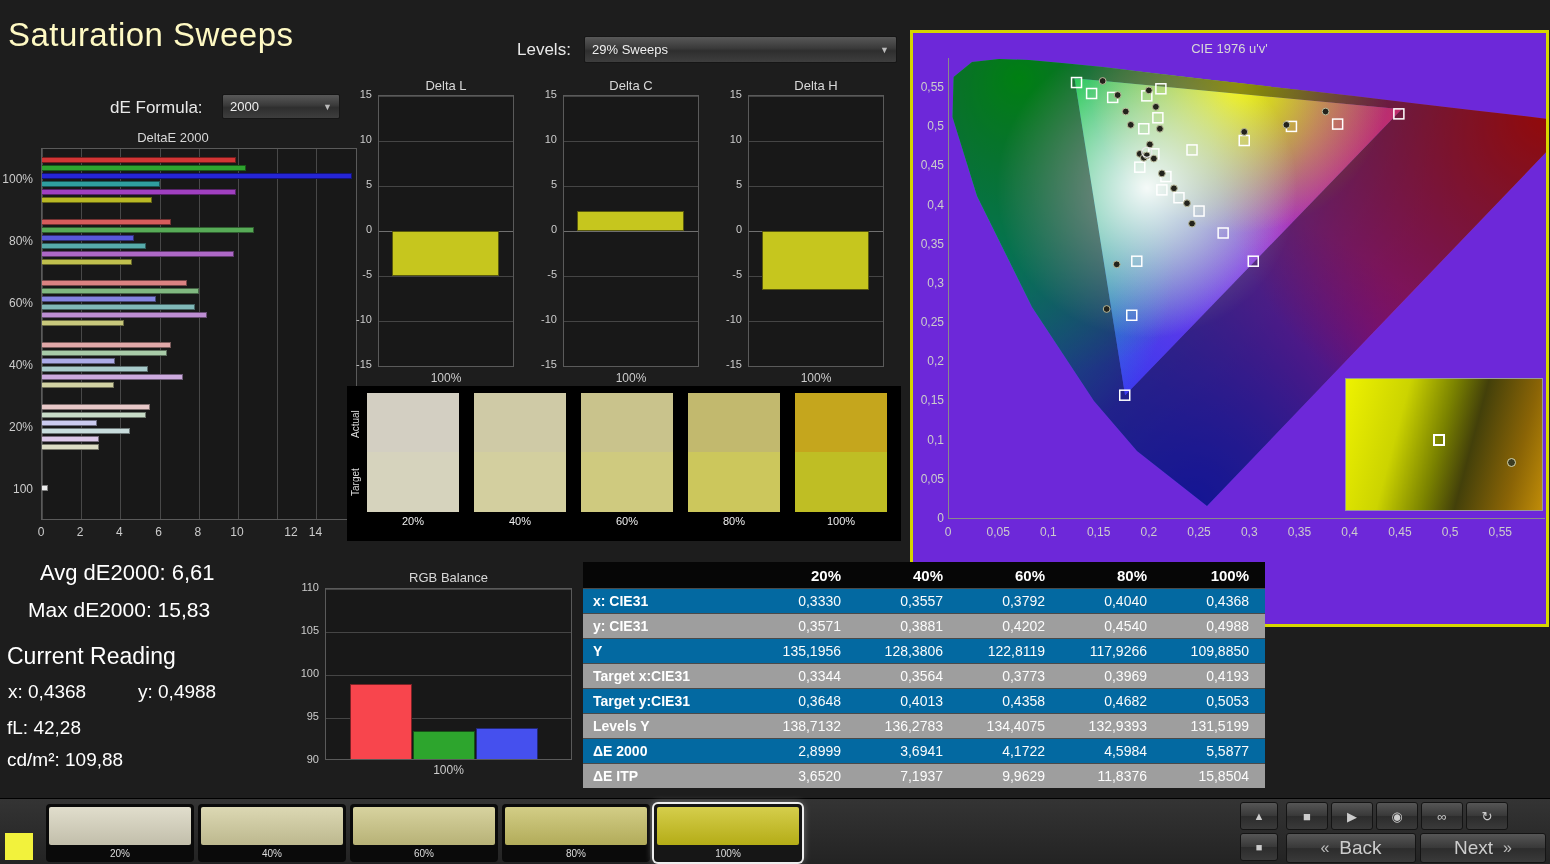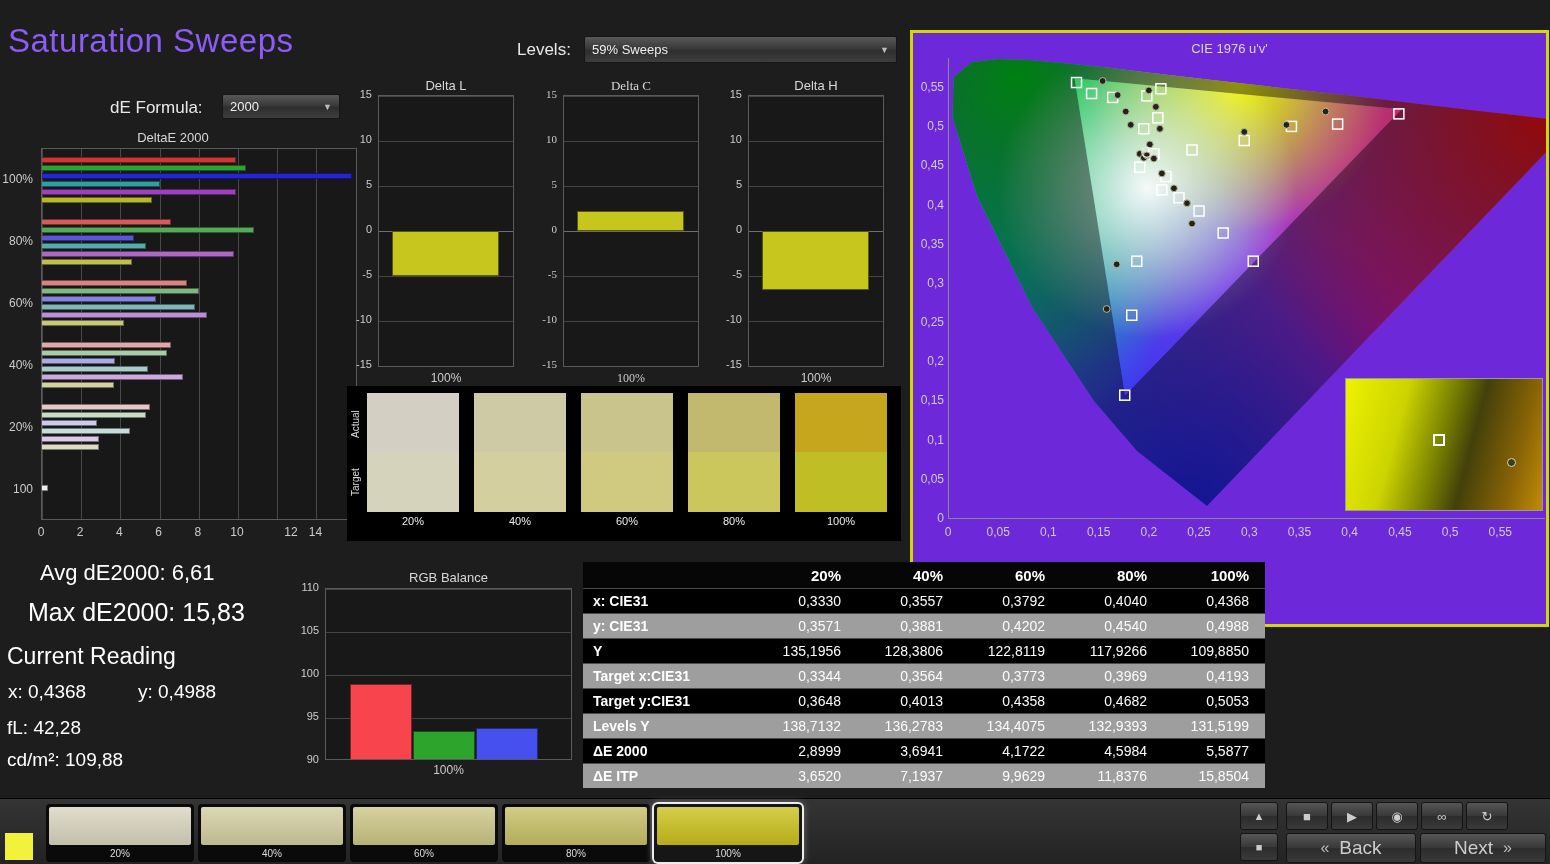--- a/index.html
+++ b/index.html
@@ -1,20 +1,20 @@
 <!DOCTYPE html>
 <html><head>
 <meta charset="utf-8">
 <style>
   *{margin:0;padding:0;box-sizing:border-box;}
   html,body{width:1550px;height:864px;}
   body{position:relative;background:#1d1d1d;font-family:"Liberation Sans","DejaVu Sans",sans-serif;color:#ddd;overflow:hidden;}
   .abs{position:absolute;}
 
-  #title{left:8px;top:22px;font-size:33px;color:#8b5cf6;letter-spacing:.5px;}
+  #title{left:8px;top:16px;font-size:33px;color:#fef9c3;letter-spacing:.5px;}
   .lbl{color:#e8e8e8;font-size:17px;}
   #de-formula-label{left:110px;top:98px;}
   #levels-label{left:517px;top:40px;}
   .dd{background:linear-gradient(#585858,#3a3a3a 45%,#2e2e2e 55%,#3e3e3e);border:1px solid #161616;border-radius:2px;color:#eee;font-size:13px;display:flex;align-items:center;padding:0 7px;cursor:pointer;}
   .dd .arrow{margin-left:auto;color:#bbb;font-size:9px;padding-left:8px;}
   #de-formula-dd{left:222px;top:94px;width:118px;height:25px;}
   #levels-dd{left:584px;top:36px;width:313px;height:27px;}
 
   
   #deltae-panel{left:8px;top:128px;width:344px;height:414px;}
@@ -23,21 +23,21 @@
   #deltae-plot{position:absolute;left:33px;top:20px;width:316px;height:372px;background:#181818;border:1px solid #5a5a5a;overflow:hidden;display:flex;flex-direction:column;background-image:repeating-linear-gradient(90deg,#484848,#484848 1px,transparent 1px,transparent 39.2px);}
   .de-group{flex:1;display:flex;flex-direction:column;justify-content:center;gap:2px;}
   .de-bar{height:6px;border:1px solid rgba(0,0,0,.45);border-left:none;}
   #deltae-ylabels{position:absolute;left:0;top:20px;width:29px;height:372px;display:flex;flex-direction:column;}
   .de-ylab{flex:1;display:flex;align-items:center;justify-content:flex-end;padding-right:4px;font-size:12px;color:#ccc;}
   #deltae-xlabels{position:absolute;left:33px;top:397px;width:316px;height:16px;}
   .de-xlab{position:absolute;top:0;transform:translateX(-50%);font-size:12px;color:#ccc;}
 
   
   .mini-panel{position:absolute;top:78px;width:164px;height:308px;}
-  #delta-l{left:352px;} #delta-c{left:537px;font-family:Liberation Serif, serif;} #delta-h{left:722px;}
+  #delta-l{left:352px;} #delta-c{left:537px;} #delta-h{left:722px;}
   .mini-title{position:absolute;top:0;left:26px;width:136px;text-align:center;font-size:13px;color:#d8d8d8;}
   .mini-plot{position:absolute;left:26px;top:17px;width:136px;height:272px;background:#181818;border:1px solid #5a5a5a;background-image:repeating-linear-gradient(180deg,#454545,#454545 1px,transparent 1px,transparent 45px);}
   .mini-zero{position:absolute;left:0;top:135px;width:100%;height:1px;background:#6f6f6f;}
   .mini-bar{position:absolute;left:13px;width:107px;border:1px solid rgba(0,0,0,.55);}
   .mini-ylabels{position:absolute;left:0;top:17px;width:23px;height:272px;}
   .mini-ylabels span{position:absolute;right:3px;font-size:11px;color:#ccc;}
   .mini-xlabel{position:absolute;left:26px;top:293px;width:136px;text-align:center;font-size:12px;color:#ccc;}
 
   
   #swatch-panel{left:347px;top:386px;width:554px;height:155px;background:#000;}
@@ -60,21 +60,21 @@
   .cie-target{fill:none;stroke:#fff;stroke-width:1.5;}
   .cie-meas{fill:#23231c;stroke:#b9b99a;stroke-width:1;}
   .cie-wp{fill:none;stroke:#e8e8e8;stroke-width:1.3;}
   #cie-inset{position:absolute;left:432px;top:345px;width:198px;height:133px;border:1px solid #999;background:linear-gradient(105deg,#eef200 0%,#ccd400 28%,#7a8200 48%,#43400a 62%,#8a6406 84%,#c08c08 100%);}
   #inset-square{position:absolute;width:12px;height:12px;border:2px solid #fff;}
   #inset-dot{position:absolute;width:9px;height:9px;border-radius:50%;background:#3c3c22;border:1px solid #d8d8b0;}
 
   
   .stat{color:#fff;}
   #stat-avg{left:40px;top:560px;font-size:22px;}
-  #stat-max{left:28px;top:598px;font-size:25px;}
+  #stat-max{left:28px;top:598px;font-size:21px;}
   #stat-cr{left:7px;top:643px;font-size:23px;}
   #stat-x{left:8px;top:681px;font-size:19px;}
   #stat-y{left:138px;top:681px;font-size:19px;}
   #stat-fl{left:7px;top:717px;font-size:19px;}
   #stat-cd{left:7px;top:749px;font-size:19px;}
 
   
   #rgb-panel{left:300px;top:570px;width:280px;height:208px;}
   #rgb-title{left:25px;top:0;width:247px;}
   #rgb-plot{position:absolute;left:25px;top:18px;width:247px;height:172px;background:#181818;border:1px solid #5a5a5a;background-image:repeating-linear-gradient(180deg,#454545,#454545 1px,transparent 1px,transparent 43px);}
@@ -84,21 +84,21 @@
   #rgb-ylabels span{position:absolute;right:3px;font-size:11px;color:#ccc;}
   #rgb-xlabel{position:absolute;left:25px;top:193px;width:247px;text-align:center;font-size:12px;color:#ccc;}
 
   
   #results-table{left:583px;top:562px;width:682px;}
   .res-grid{display:grid;grid-template-columns:172px repeat(5,102px);}
   .th{background:#060606;color:#fff;font-weight:bold;font-size:15px;text-align:right;padding:5px 16px 4px 0;}
   .th-first{padding-left:10px;text-align:left;}
   .tl{font-weight:bold;font-size:14px;color:#fff;padding:4px 0 4px 10px;border-top:1px solid #4a4a4a;}
   .td{font-size:14px;color:#fcfcfc;text-align:right;padding:4px 16px 4px 0;border-top:1px solid #4a4a4a;}
-  .row-a{background:#000000;}
+  .row-a{background:#0369a1;}
   .row-b{background:#9e9e9e;}
 
   
   #bottom-bar{left:0;top:798px;width:1550px;height:66px;background:linear-gradient(#343434,#232323);border-top:1px solid #000;}
   #patch-preview{position:absolute;left:5px;top:34px;width:28px;height:27px;}
   #thumbs{position:absolute;left:46px;top:5px;display:flex;gap:4px;}
   .thumb{width:148px;height:58px;background:#0a0a0a;border-radius:4px;padding:3px 3px 0 3px;cursor:pointer;}
   .thumb-patch{height:38px;border-radius:2px;background-image:linear-gradient(rgba(255,255,255,.22),rgba(0,0,0,.10));}
   .thumb-label{height:16px;display:flex;align-items:center;justify-content:center;font-size:10px;color:#ddd;}
   .thumb.selected{box-shadow:0 0 0 2px #ededed,0 0 9px #999;background:#161616;}
@@ -116,21 +116,21 @@
 <body>
 
 <div class="abs" id="title">Saturation Sweeps</div>
 <div class="abs lbl" id="de-formula-label">dE Formula:</div>
 <div class="abs dd" id="de-formula-dd">
   <span>2000</span>
   <span class="arrow">▼</span>
 </div>
 <div class="abs lbl" id="levels-label">Levels:</div>
 <div class="abs dd" id="levels-dd">
-  <span>59% Sweeps</span>
+  <span>29% Sweeps</span>
   <span class="arrow">▼</span>
 </div>
 
 <div class="abs" id="deltae-panel">
   <div class="chart-title" id="deltae-title">DeltaE 2000</div>
   <div id="deltae-ylabels">
       <div class="de-ylab">100%</div>
       <div class="de-ylab">80%</div>
       <div class="de-ylab">60%</div>
       <div class="de-ylab">40%</div>

